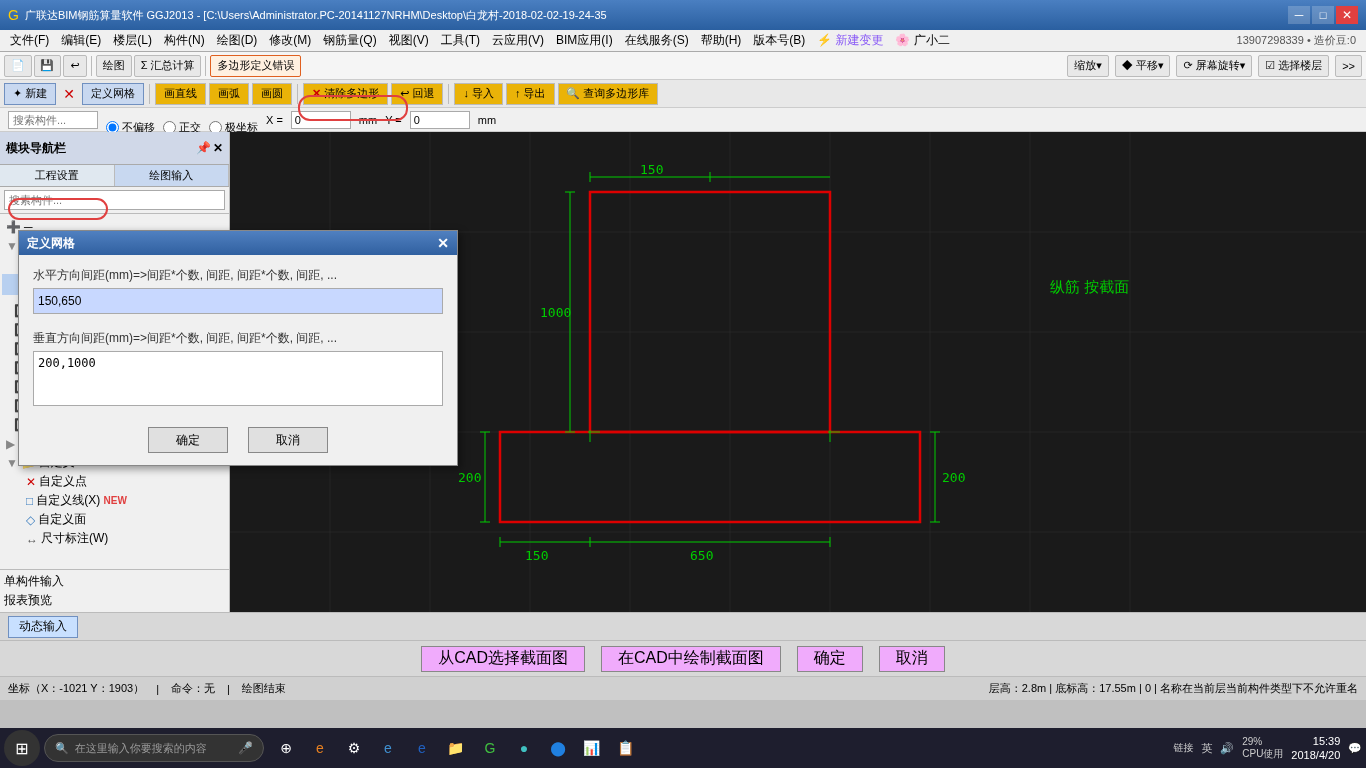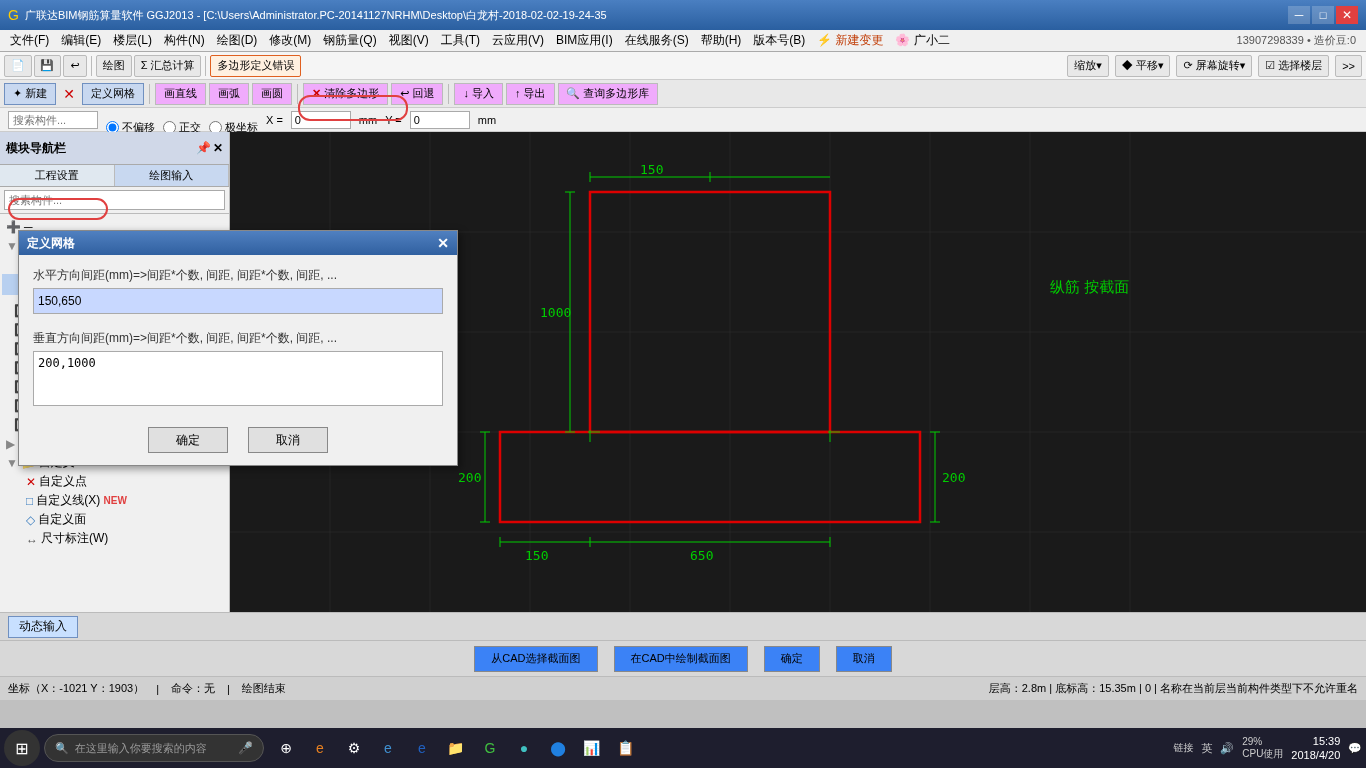--- a/index.html
+++ b/index.html
@@ -62,21 +62,21 @@
       display: flex;
       align-items: center;
       padding: 2px 4px;
       border-bottom: 1px solid #ccc;
       gap: 3px;
       font-size: 11px;
     }
     .tb2-btn {
       height: 22px;
       padding: 0 8px;
-      background: #f0abfc;
+      background: #eab308;
       border: 1px solid #bbb;
       cursor: pointer;
       font-size: 11px;
       display: flex; align-items: center; gap: 3px;
     }
     .tb2-btn.active { background: #c8d8f0; border-color: #7090c0; }
     .tb2-btn .x-icon { color: #c00; font-weight: bold; }
     .tb2-sep { width: 1px; height: 20px; background: #bbb; margin: 0 2px; }
 
     
@@ -271,24 +271,24 @@
       background: #d8d8d8;
       display: flex;
       align-items: center;
       justify-content: center;
       gap: 12px;
       border-top: 1px solid #bbb;
     }
     .action-btn {
       height: 26px;
       padding: 0 16px;
-      background: #3b82f6;
+      background: #f0abfc;
       border: 1px solid #888;
       cursor: pointer;
-      font-size: 11px;
+      font-size: 16px;
       display: flex; align-items: center; justify-content: center;
     }
 
     
     #taskbar {
       height: 40px;
       background: #1e1e2e;
       display: flex;
       align-items: center;
       padding: 0 4px;
@@ -366,21 +366,21 @@
   <span>绘图(D)</span>
   <span>修改(M)</span>
   <span>钢筋量(Q)</span>
   <span>视图(V)</span>
   <span>工具(T)</span>
   <span>云应用(V)</span>
   <span>BIM应用(I)</span>
   <span>在线服务(S)</span>
   <span>帮助(H)</span>
   <span>版本号(B)</span>
-  <span style="color:#c2410c;">⚡ 新建变更</span>
+  <span style="color:#8b5cf6;">⚡ 新建变更</span>
   <span>🌸 广小二</span>
   <span style="margin-left:auto; color:#555; font-size:11px;">13907298339 • 造价豆:0</span>
 </div>
 
 <div id="toolbar1">
   <span style="display:flex;gap:2px;align-items:center;">
     <button class="tb-btn">📄</button>
     <button class="tb-btn">💾</button>
     <button class="tb-btn">↩</button>
     <div class="tb-sep"></div>
@@ -541,20 +541,28 @@
       </div>
       <div class="tree-item" style="padding-left:24px;">
         <span style="color:#4080c0;">◇</span>
         <span>自定义面</span>
       </div>
       <div class="tree-item" style="padding-left:24px;">
         <span style="color:#555;">↔</span>
         <span>尺寸标注(W)</span>
       </div>
     </div>
+    <div style="border-top:1px solid #bbb; padding:2px 0;">
+      <div class="tree-item">
+        <span>单构件输入</span>
+      </div>
+      <div class="tree-item">
+        <span>报表预览</span>
+      </div>
+    </div>
   </div>
 
   <div id="canvas-area" style="flex:1; background:#1a1a1a; position:relative; overflow:hidden;">
 
     <svg width="100%" height="100%" style="position:absolute;top:0;left:0;">
 
       <line x1="0" y1="100" x2="1136" y2="100" stroke="#333" stroke-width="0.5"></line>
       <line x1="0" y1="200" x2="1136" y2="200" stroke="#333" stroke-width="0.5"></line>
       <line x1="0" y1="300" x2="1136" y2="300" stroke="#333" stroke-width="0.5"></line>
       <line x1="0" y1="400" x2="1136" y2="400" stroke="#333" stroke-width="0.5"></line>
@@ -626,21 +634,21 @@
 
 <div id="statusbar" style="height:24px; background:#d0d0d0; display:flex; align-items:center; padding:0 8px; border-top:1px solid #bbb; font-size:11px; gap:12px;">
   <span>坐标（X：-1021  Y：1903）</span>
   <span>|</span>
   <span>命令：无</span>
   <span>|</span>
   <span>绘图结束</span>
   <span style="margin-left:auto;">
     <span>层高：2.8m</span>
     <span> | </span>
-    <span>底标高：15.35m</span>
+    <span>底标高：17.55m</span>
     <span> | </span>
     <span>0</span>
     <span> | </span>
     <span>名称在当前层当前构件类型下不允许重名</span>
   </span>
 </div>
 
 <div id="taskbar">
   <div class="task-start">⊞</div>
   <div class="task-search">

